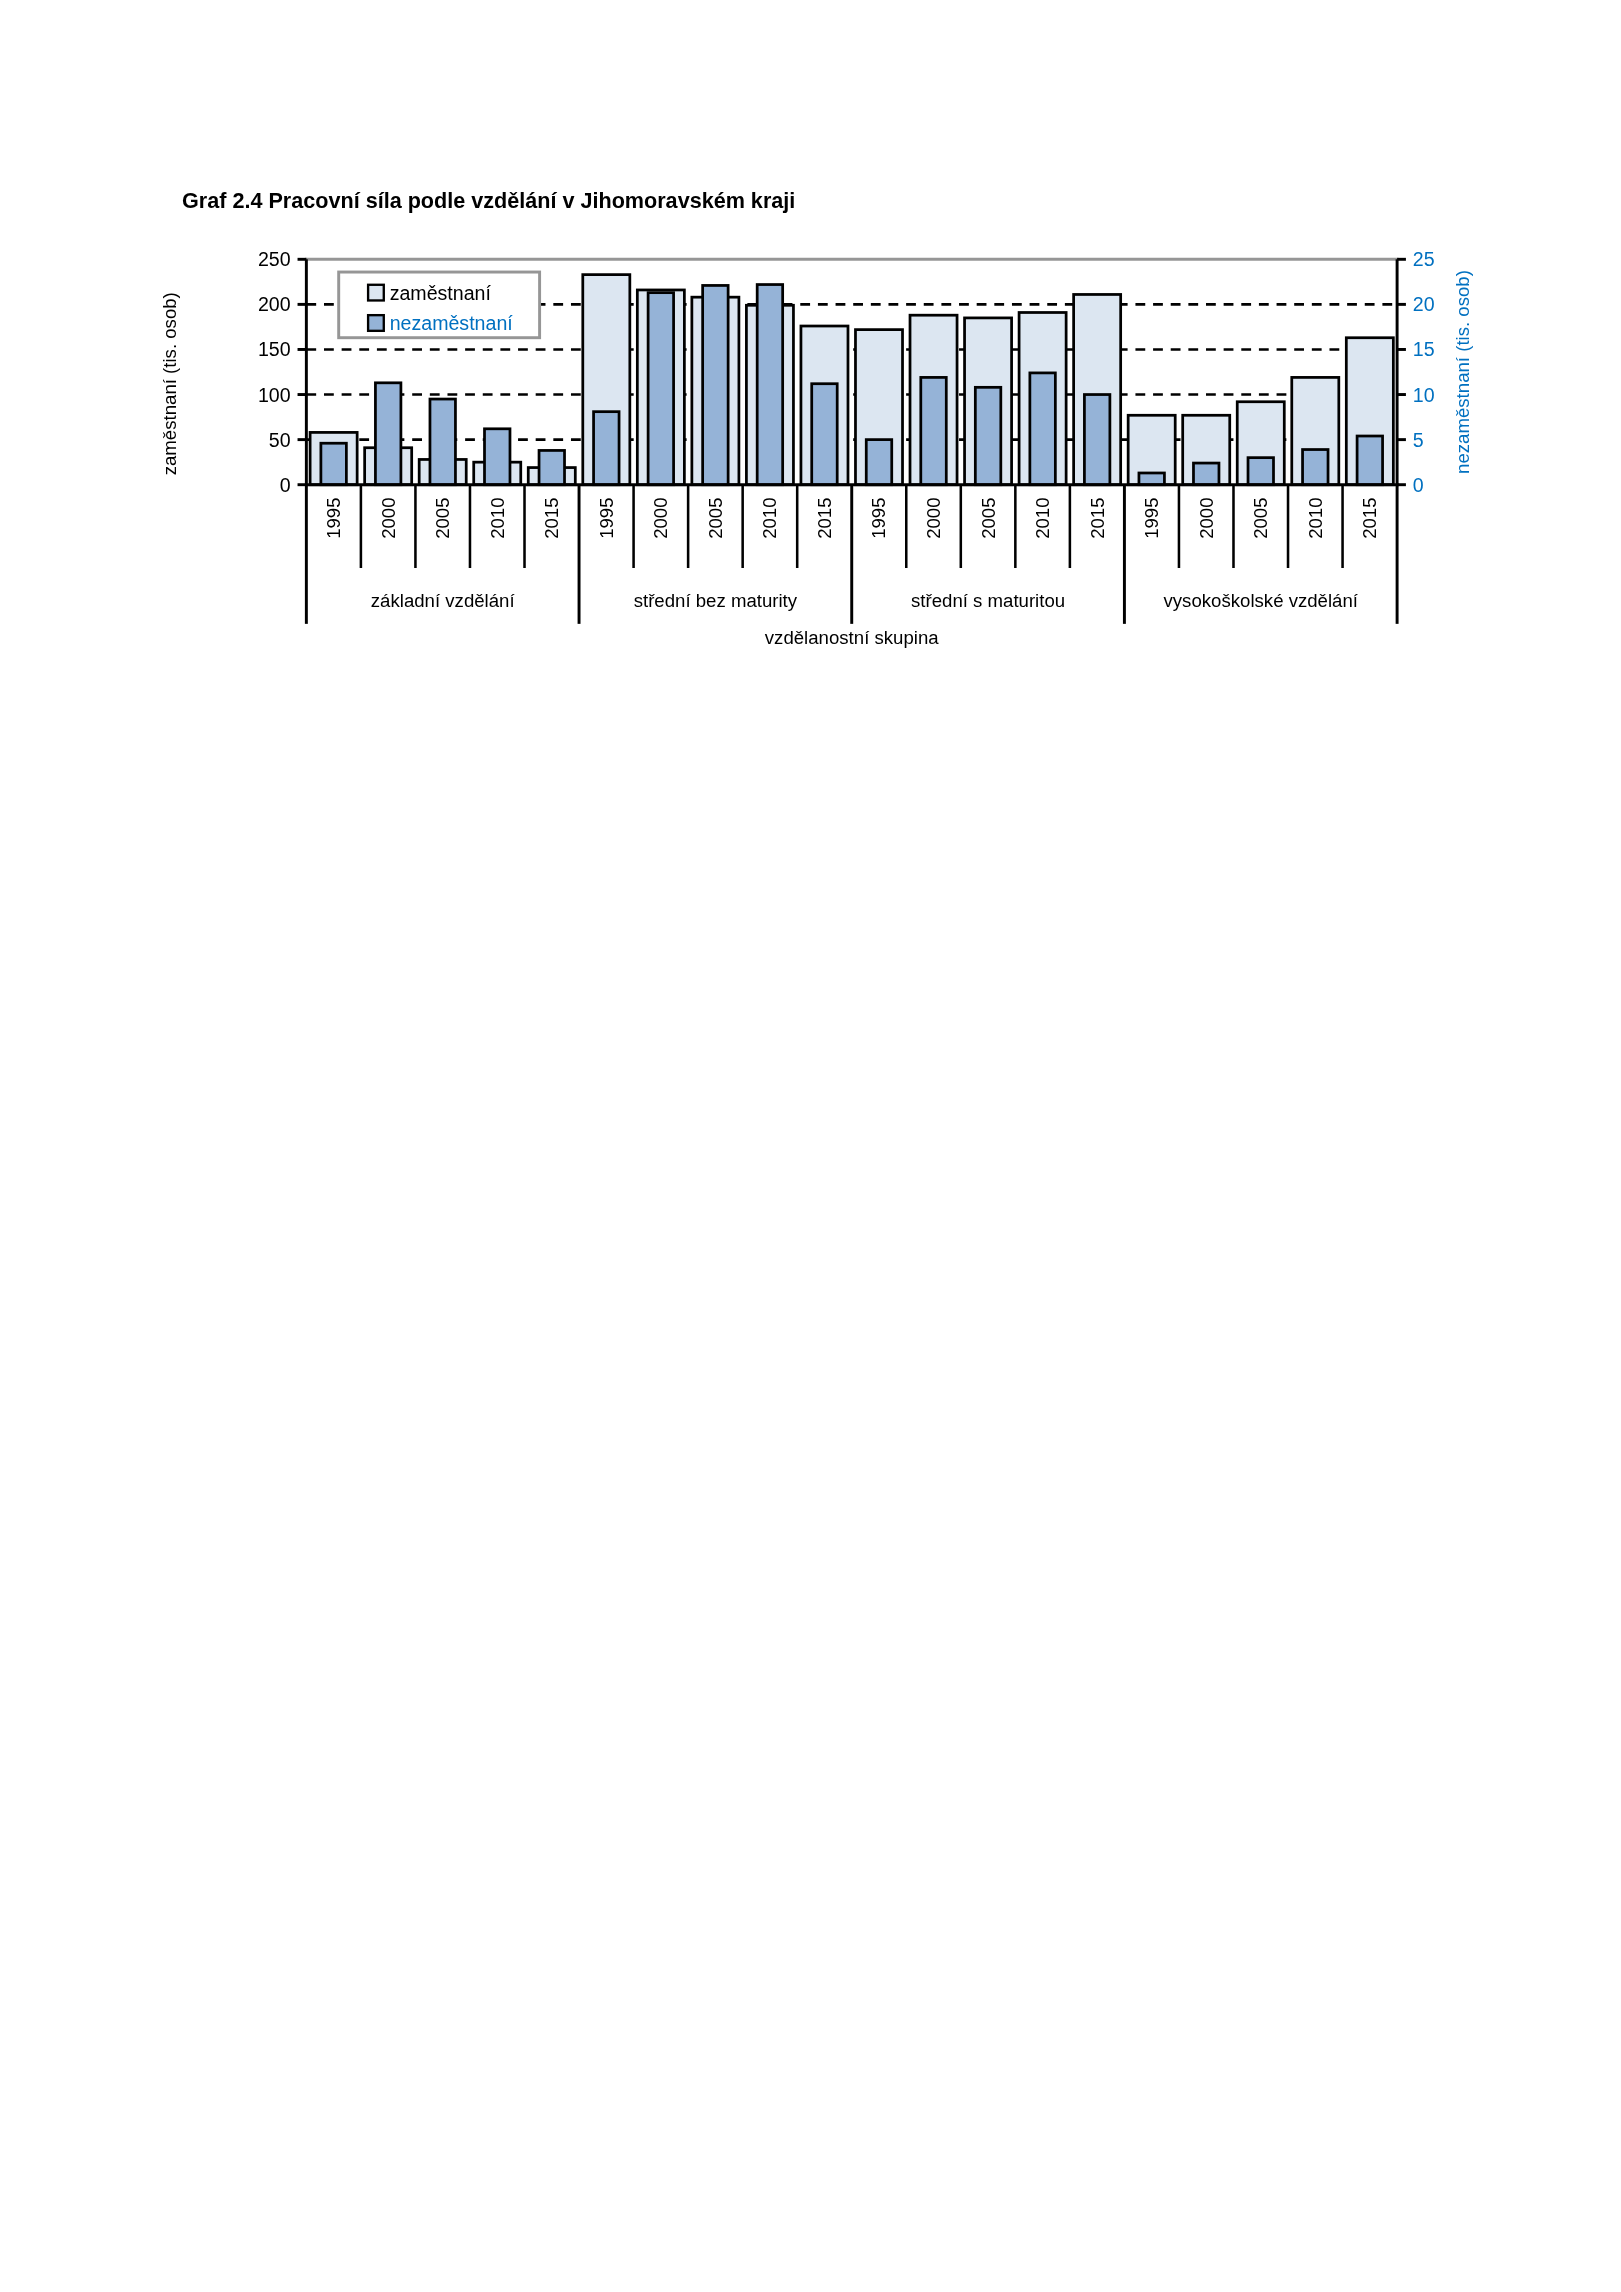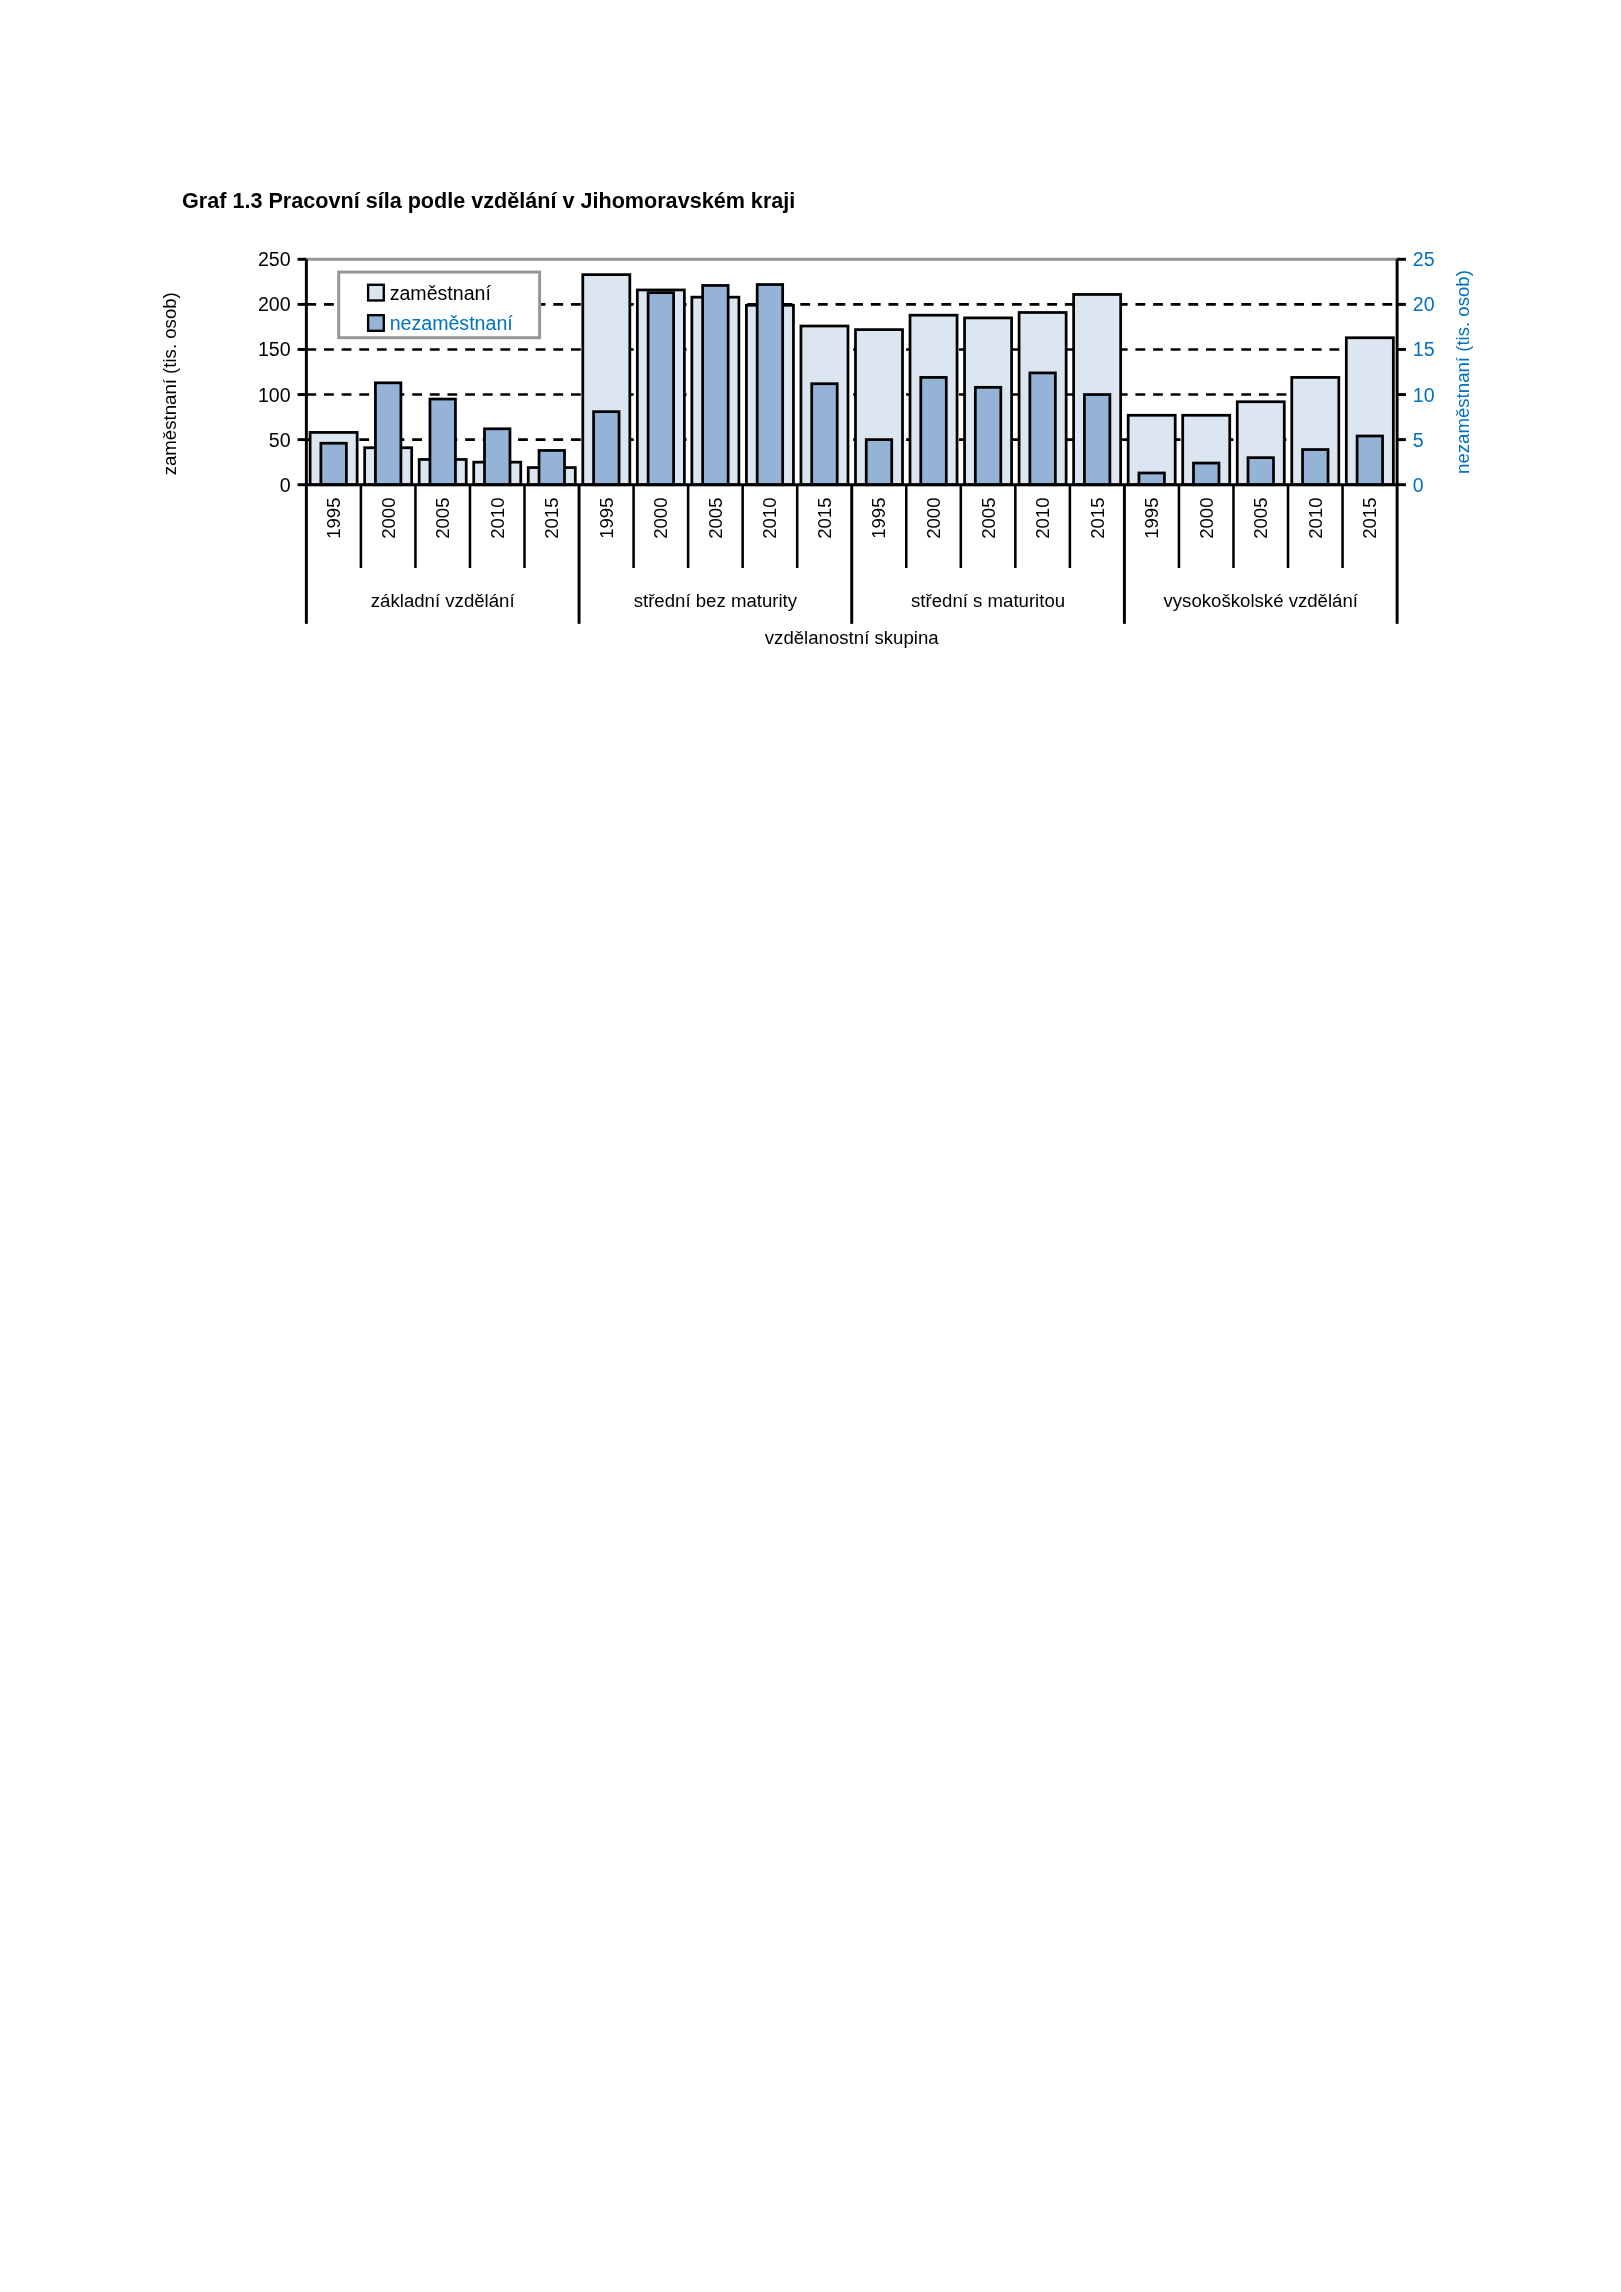--- a/index.html
+++ b/index.html
@@ -6,21 +6,21 @@
   .page{position:relative;width:1621px;height:2293px;background:#ffffff;margin:0 auto;
         font-family:"Liberation Sans",sans-serif;overflow:hidden;}
   .chart-title{position:absolute;left:182px;top:188px;margin:0;font-size:21.6px;line-height:1.2;
         font-weight:bold;color:#000;}
   .chart-svg{position:absolute;left:118px;top:176px;}
 </style>
 </head>
 <body>
 
 <div class="page">
-  <h1 class="chart-title">Graf 1.3 Pracovní síla podle vzdělání v Jihomoravském kraji</h1>
+  <h1 class="chart-title">Graf 2.4 Pracovní síla podle vzdělání v Jihomoravském kraji</h1>
   <svg id="chart" class="chart-svg" width="1392" height="490" viewBox="0 0 1420 500">
       <line x1="192" y1="269" x2="1305" y2="269" stroke="#000000" stroke-width="2.6" stroke-dasharray="10 8"></line>
       <line x1="192" y1="223" x2="1305" y2="223" stroke="#000000" stroke-width="2.6" stroke-dasharray="10 8"></line>
       <line x1="192" y1="177" x2="1305" y2="177" stroke="#000000" stroke-width="2.6" stroke-dasharray="10 8"></line>
       <line x1="192" y1="131" x2="1305" y2="131" stroke="#000000" stroke-width="2.6" stroke-dasharray="10 8"></line>
       <line x1="190.5" y1="85" x2="1306.5" y2="85" stroke="#969696" stroke-width="3"></line>
       <rect x="195.825" y="261.64" width="48" height="53.360000000000014" fill="#DCE6F1" stroke="#000000" stroke-width="2.8"></rect>
       <rect x="206.825" y="272.68" width="26" height="42.31999999999999" fill="#95B3D7" stroke="#000000" stroke-width="2.8"></rect>
       <rect x="251.47500000000002" y="277.28" width="48" height="37.72000000000003" fill="#DCE6F1" stroke="#000000" stroke-width="2.8"></rect>
       <rect x="262.475" y="211.04000000000002" width="26" height="103.95999999999998" fill="#95B3D7" stroke="#000000" stroke-width="2.8"></rect>

